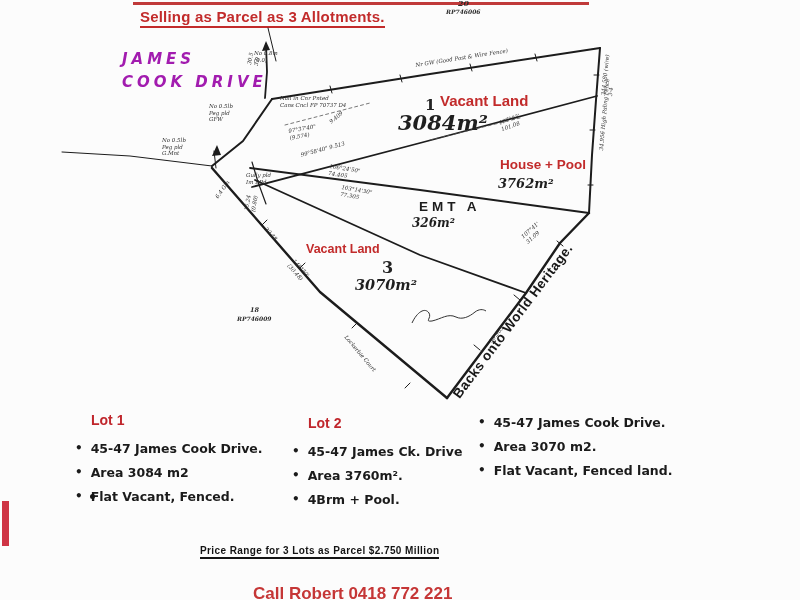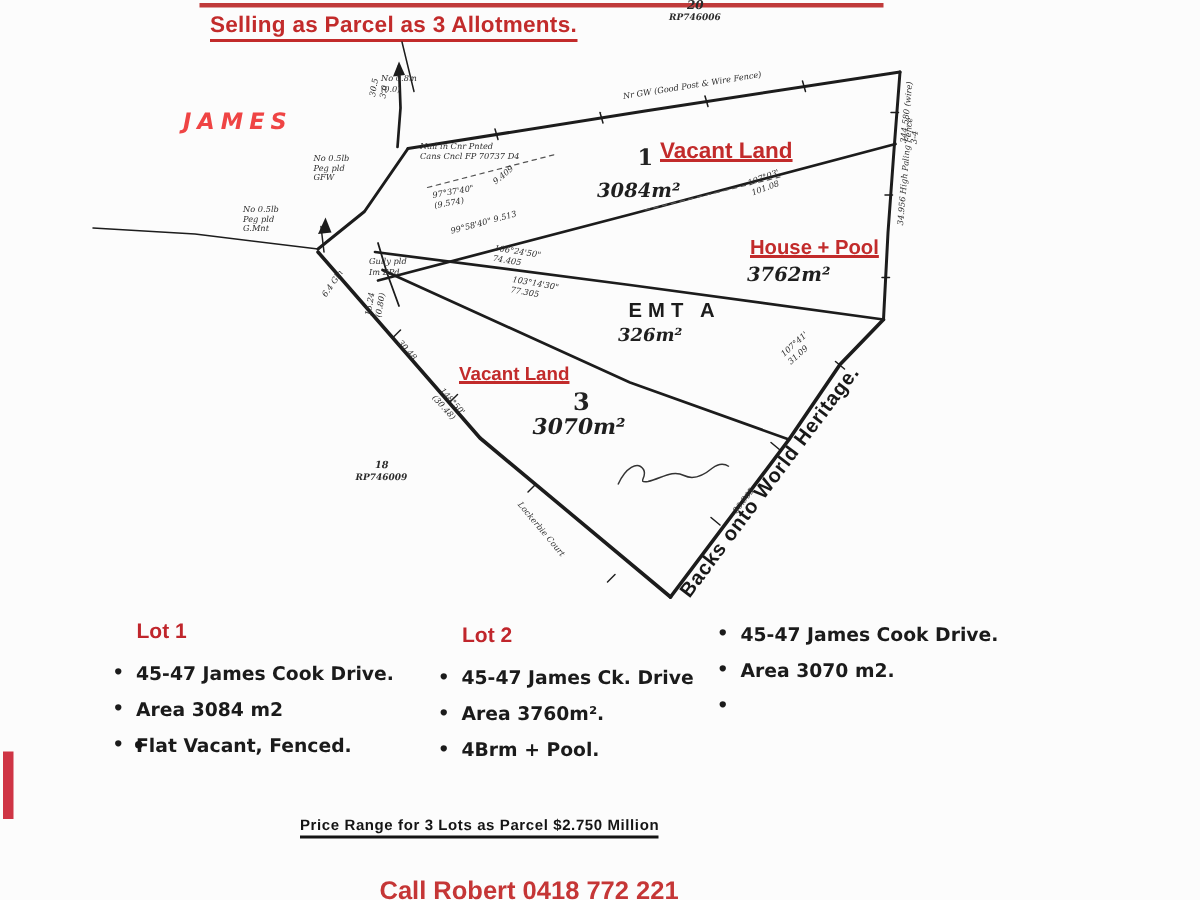--- a/index.html
+++ b/index.html
@@ -2,23 +2,23 @@
 <html><head>
 <meta charset="utf-8">
 <style>
   html,body{margin:0;padding:0;}
   .page{position:relative;width:800px;height:600px;overflow:hidden;background:#fcfcfc;
         font-family:"Liberation Sans",sans-serif;color:#1c1c1c;}
   .abs{position:absolute;white-space:nowrap;}
   .top-rule{position:absolute;left:133px;top:2px;width:456px;height:3px;background:#c03a3a;}
   .heading{position:absolute;left:140px;top:8px;margin:0;font-size:15px;font-weight:bold;color:#c22b2b;
            border-bottom:2px solid #c22b2b;padding-bottom:1px;letter-spacing:.2px;}
-  .street{position:absolute;left:122px;top:70px;font-family:"DejaVu Sans",sans-serif;font-style:italic;
-          font-weight:bold;font-size:15px;letter-spacing:4px;color:#ef4444;line-height:1.5;}
-  .red-label{color:#c22b2b;font-weight:bold;text-decoration:underline;text-decoration-thickness:2px;text-align:right;}
+  .street{position:absolute;left:122px;top:48px;font-family:"DejaVu Sans",sans-serif;font-style:italic;
+          font-weight:bold;font-size:15px;letter-spacing:4px;color:#a21caf;line-height:1.5;}
+  .red-label{color:#c22b2b;font-weight:bold;text-decoration-thickness:2px;text-align:right;}
   .area-num{font-family:"DejaVu Serif",serif;font-style:italic;font-weight:bold;color:#1f1f1f;}
   .lot-num{font-family:"DejaVu Serif",serif;font-weight:bold;color:#232323;}
   .plan-ref{font-family:"DejaVu Serif",serif;font-style:italic;font-weight:bold;color:#2b2b2b;text-align:center;line-height:1.3;}
   .backs{position:absolute;left:462px;top:386px;transform-origin:left bottom;transform:rotate(-53deg);
          font-weight:bold;font-size:13.5px;color:#181818;letter-spacing:.5px;white-space:nowrap;}
   .anno{position:absolute;font:italic 5.5px/1.2 "DejaVu Serif",serif;color:#2e2e2e;
         white-space:pre-line;transform-origin:left top;}
   svg.plan{position:absolute;left:0;top:0;}
   .lot-col{position:absolute;top:412px;}
   .lot-col h2{margin:0 0 13px 16px;font-size:14px;color:#c0262c;font-weight:bold;}
@@ -70,28 +70,29 @@
       <polyline points="300,268 305,263" fill="none" stroke="#1c1c1c" stroke-width="1" stroke-linecap="round" stroke-linejoin="round"></polyline>
       <polyline points="352,328 357,323" fill="none" stroke="#1c1c1c" stroke-width="1" stroke-linecap="round" stroke-linejoin="round"></polyline>
       <polyline points="405,388 410,383" fill="none" stroke="#1c1c1c" stroke-width="1" stroke-linecap="round" stroke-linejoin="round"></polyline>
       <polygon points="266,41 262,51 270,50" fill="#1c1c1c"></polygon>
       <polygon points="217,145 212,156 221,155" fill="#1c1c1c"></polygon>
       <path d="M412,323 c5,-11 13,-16 17,-10 c3,5 -5,9 3,8 c9,-2 16,-8 24,-4 c6,3 13,0 19,-5 c4,-3 8,-3 11,-1" fill="none" stroke="#333" stroke-width="1"></path>
     </svg>
 
   <div class="street">
     <div>JAMES</div>
+    <div>COOK DRIVE</div>
   </div>
 
   <span class="abs plan-ref" style="left:458px;top:-2px;font-size:8px;">20</span>
   <span class="abs plan-ref" style="left:446px;top:8px;font-size:6px;">RP746006</span>
 
   <span class="abs lot-num" style="left:425px;top:96px;font-size:15px;">1</span>
   <span class="abs red-label" style="left:440px;top:92px;font-size:15px;">Vacant Land</span>
-  <span class="abs area-num" style="left:398px;top:120px;font-size:13px;">3084m²</span>
+  <span class="abs area-num" style="left:398px;top:110px;font-size:21px;">3084m²</span>
 
   <span class="abs red-label" style="left:468px;top:157px;font-size:13.5px;padding-left:32px;">House + Pool</span>
   <span class="abs area-num" style="left:498px;top:176px;font-size:13px;">3762m²</span>
 
   <span class="abs" style="left:405px;top:199px;font-size:13.5px;font-weight:bold;letter-spacing:4px;margin-left:14px;">EMT A</span>
   <span class="abs area-num" style="left:412px;top:216px;font-size:12px;">326m²</span>
 
   <span class="abs red-label" style="left:306px;top:242px;font-size:12.5px;">Vacant Land</span>
   <span class="abs lot-num" style="left:382px;top:258px;font-size:16px;">3</span>
   <span class="abs area-num" style="left:355px;top:276px;font-size:14.5px;">3070m²</span>
@@ -183,20 +184,21 @@
       <li>
           <span class="bullet">•</span>
           <span>45-47 James Cook Drive.</span>
         </li>
       <li>
           <span class="bullet">•</span>
           <span>Area 3070 m2.</span>
         </li>
       <li>
           <span class="bullet">•</span>
+          <span>Flat Vacant, Fenced land.</span>
         </li>
     </ul>
   </div>
 
   <div class="price">Price Range for 3 Lots as Parcel $2.750 Million</div>
   <div class="contact">Call Robert 0418 772 221</div>
 
   <div class="red-bar"></div>
   <div class="dot"></div>
 

